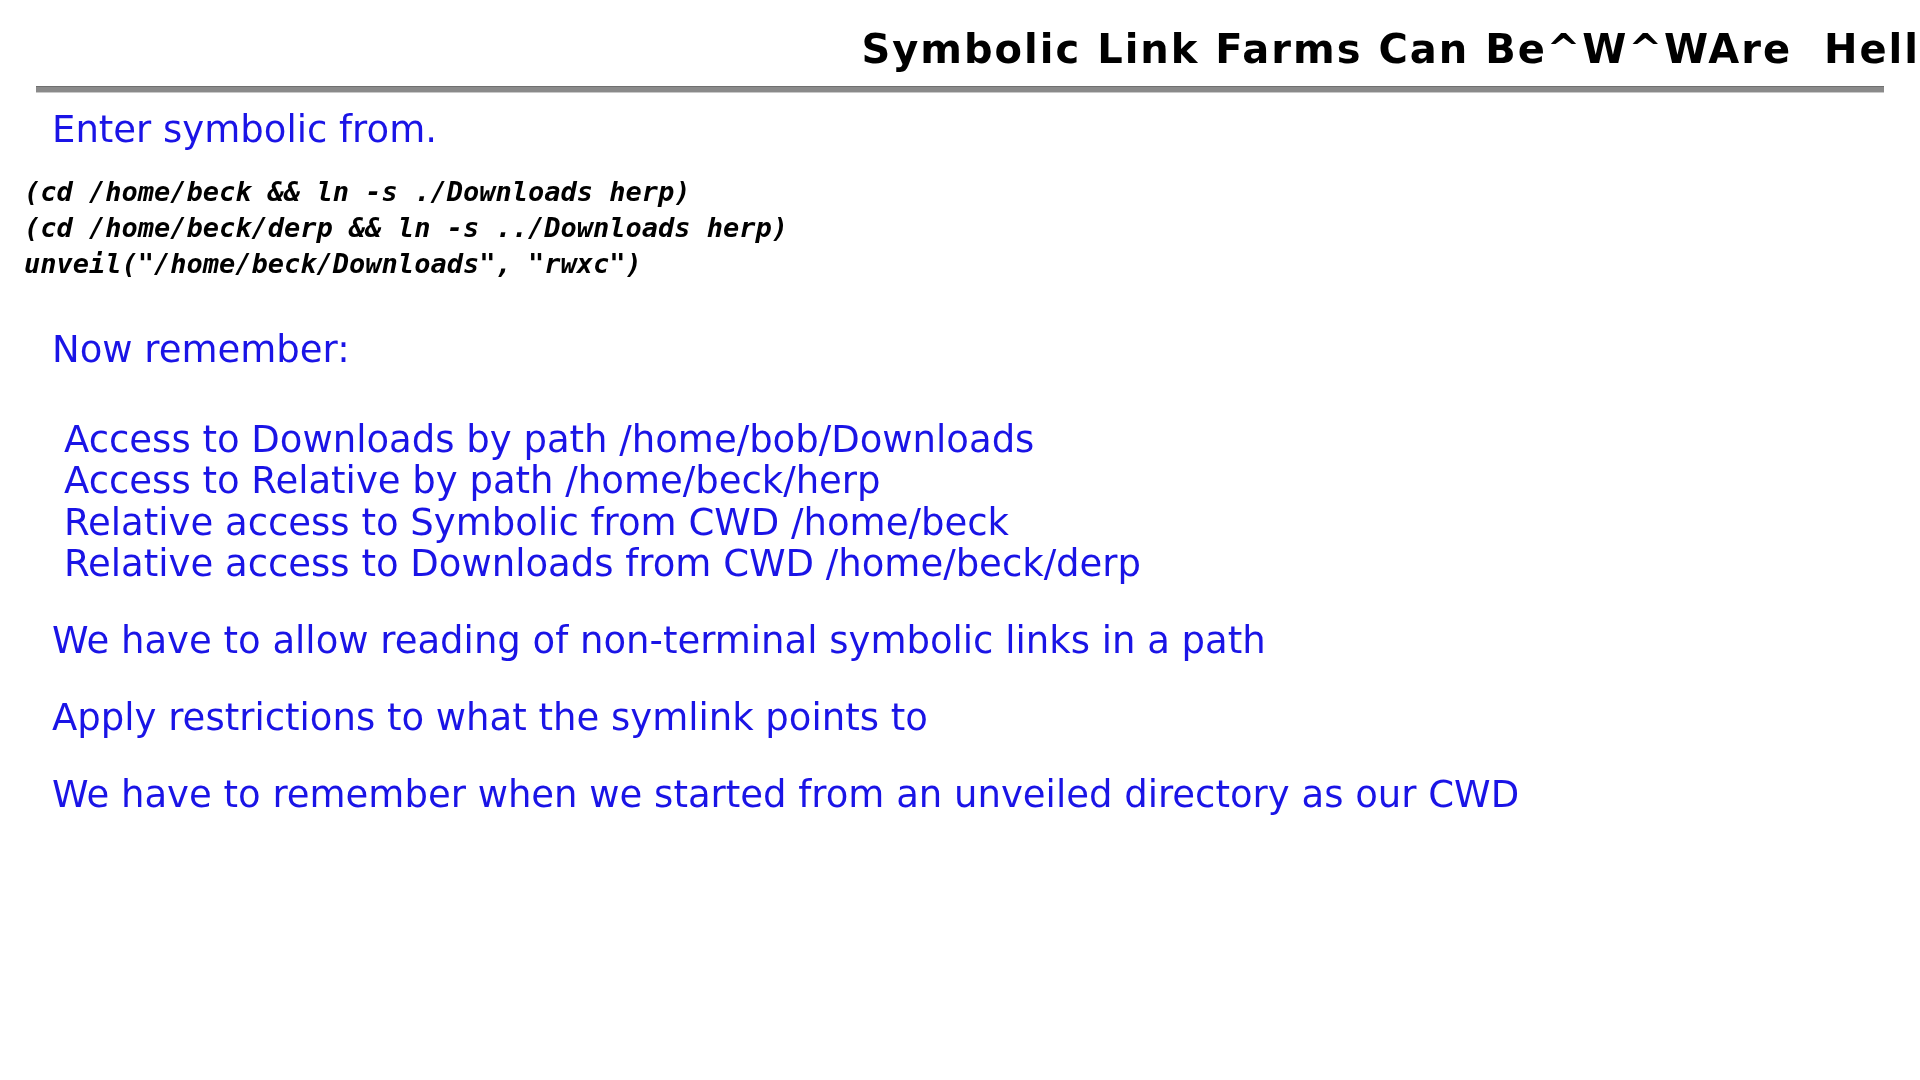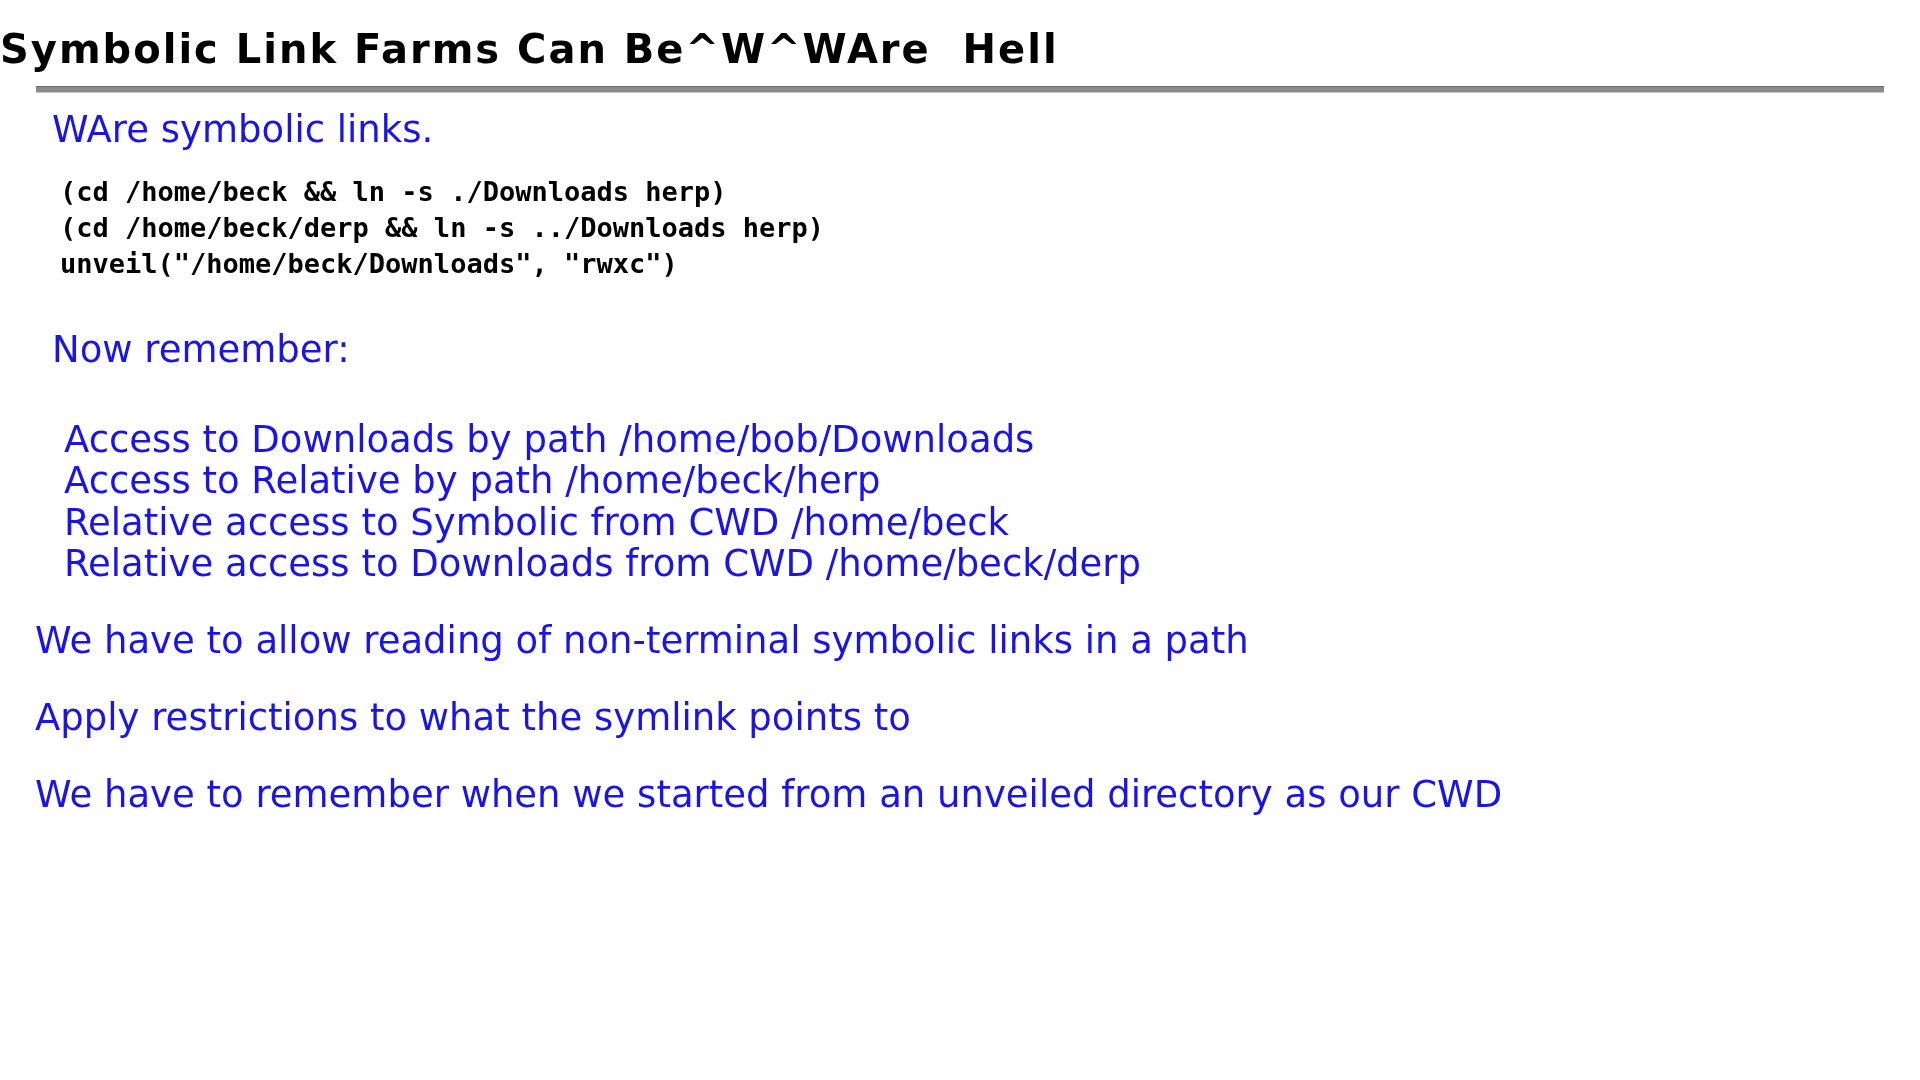--- a/index.html
+++ b/index.html
@@ -13,21 +13,21 @@
   body {
     font-family: "DejaVu Sans", sans-serif;
   }
   .slide {
     position: relative;
     width: 1920px;
     height: 1080px;
     box-sizing: border-box;
   }
   .title {
-    text-align: left;
+    text-align: right;
     font-family: "DejaVu Sans", sans-serif;
     font-weight: bold;
     font-size: 40px;
     color: #000000;
     letter-spacing: 2px;
     padding-top: 26px;
     white-space: pre;
   }
   .rule {
     margin: 14px 36px 0 36px;
@@ -45,21 +45,22 @@
     font-size: 37px;
     line-height: 1.12;
     padding-left: 52px;
     white-space: pre;
   }
   .heading {
     font-size: 37px;
   }
   .code-block {
     margin: 24px 0 0 0;
-    padding-left: 60px;
+    padding-left: 24px;
+    font-style: italic;
   }
   .code-line {
     font-family: "DejaVu Sans Mono", monospace;
     font-weight: bold;
     font-size: 27px;
     line-height: 1.32;
     color: #000000;
     white-space: pre;
   }
   .gap-lg { height: 48px; }
@@ -70,37 +71,37 @@
   .bullet {
     color: #1a14e6;
     font-size: 37px;
     line-height: 1.12;
     white-space: pre;
     font-family: "DejaVu Sans", sans-serif;
   }
   .para {
     color: #1a14e6;
     font-size: 37px;
-    padding-left: 35px;
+    padding-left: 52px;
     white-space: pre;
     font-family: "DejaVu Sans", sans-serif;
   }
 </style>
 </head>
 <body>
 
 <div class="slide">
 
   <div class="title">Symbolic Link Farms Can Be^W^WAre  Hell</div>
 
   <div class="rule"></div>
 
   <div class="body">
 
-    <div class="line-blue heading">WAre symbolic links.</div>
+    <div class="line-blue heading">Enter symbolic from.</div>
 
     <div class="code-block">
       <div class="code-line">(cd /home/beck &amp;&amp; ln -s ./Downloads herp)</div>
       <div class="code-line">(cd /home/beck/derp &amp;&amp; ln -s ../Downloads herp)</div>
       <div class="code-line">unveil("/home/beck/Downloads", "rwxc")</div>
     </div>
 
     <div class="gap-lg"></div>
 
     <div class="line-blue heading">Now remember:</div>

